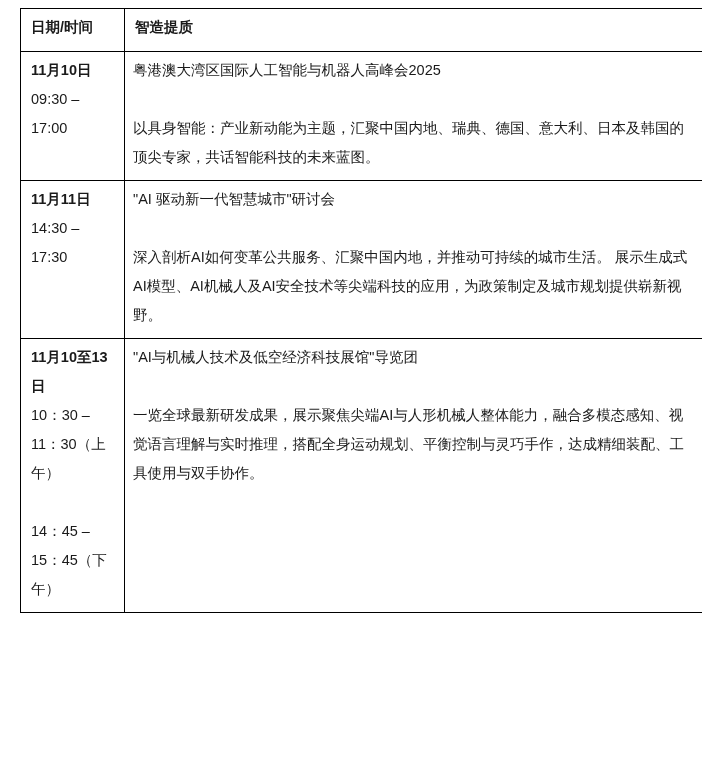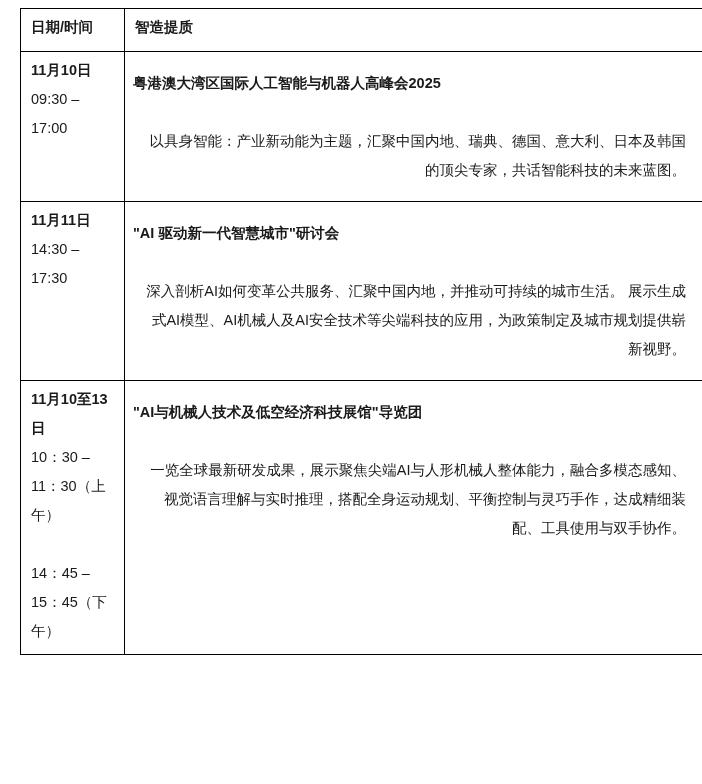--- a/index.html
+++ b/index.html
@@ -43,27 +43,26 @@
     padding: 4px 4px 8px 10px;
     white-space: pre-line;
     font-weight: 400;
   }
   td.date-cell .date-text { white-space: pre-line; }
   td.activity-cell {
     padding: 4px 12px 8px 8px;
   }
   .date-strong { font-weight: 700; }
   p.event-title {
-    margin: 13px 0 29px 0;
-    font-weight: 700;
+    margin: 0 0 29px 0;
+    font-weight: 400;
   }
   p.event-desc {
-    margin: 8px;
+    margin: 0;
     font-weight: 400;
-    text-align: right;
   }
 </style>
 </head>
 <body>
 
 <div class="page">
   <table class="schedule">
     <colgroup>
       <col class="date-col">
       <col>

